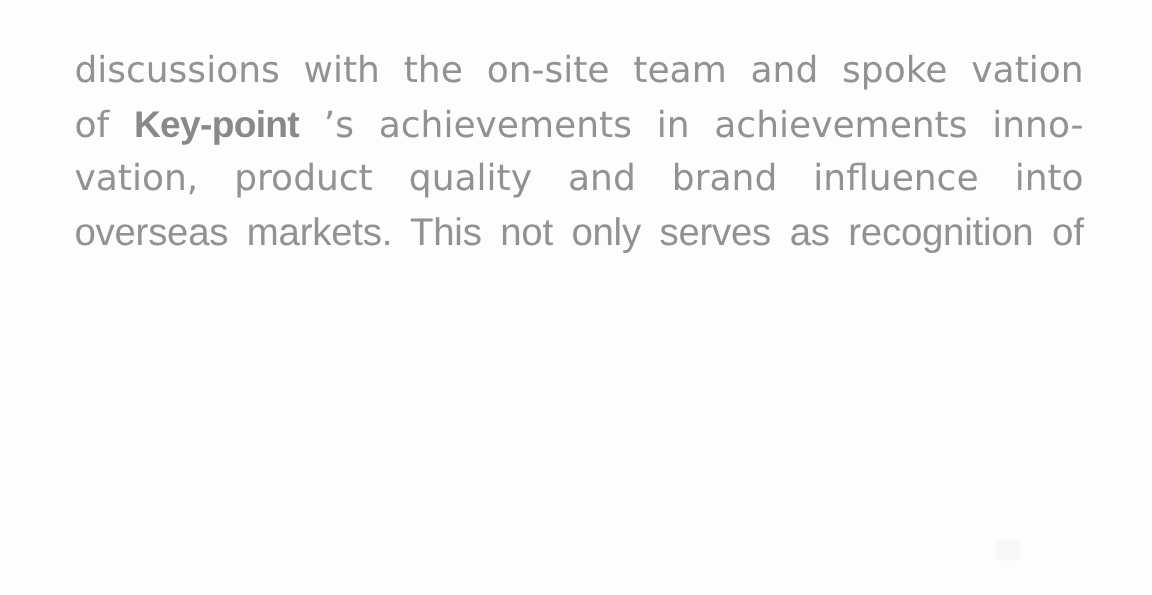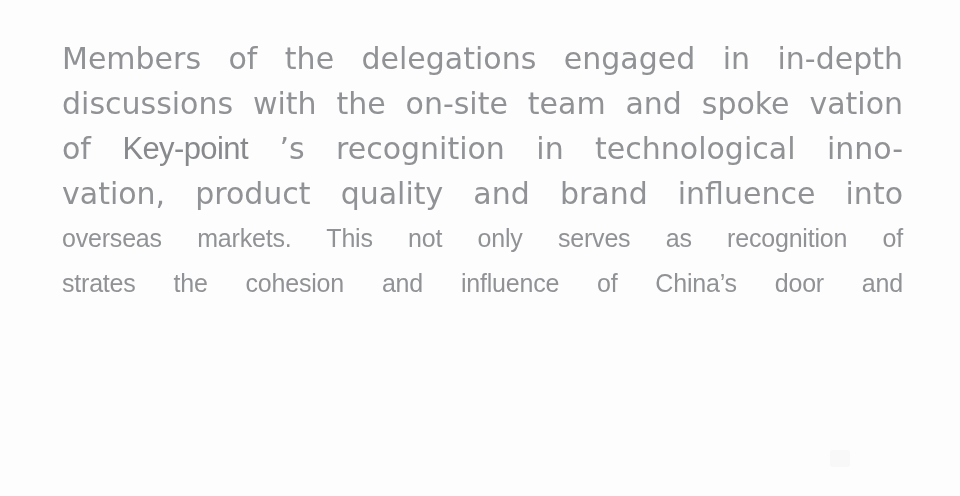--- a/index.html
+++ b/index.html
@@ -33,25 +33,25 @@
     overflow: visible;
   }
   
   .line.geo {
     font-family: "DejaVu Sans", sans-serif;
     font-size: 30px;
   }
   
   .line.grot {
     font-family: "Liberation Sans", sans-serif;
-    font-size: 25px;
+    font-size: 32px;
     letter-spacing: -0.2px;
   }
   .brand {
-    font-weight: 400;
+    font-weight: 700;
     letter-spacing: -0.6px;
     color: #87898c;
     font-family: "Liberation Sans", sans-serif;
   }
   .line.geo .brand {
     font-size: 31px;
   }
   .smudge {
     position: absolute;
     left: 830px;
@@ -62,43 +62,37 @@
     border-radius: 3px;
   }
 </style>
 </head>
 <body>
 
 <div class="page">
 
   <div class="textblock">
 
-    <div class="line geo">
-      <span>Members of the delegations engaged in in-depth</span>
-    </div>
 
     <div class="line geo">
       <span>discussions with the on-site team and spoke vation</span>
     </div>
 
     <div class="line geo">
-      <span>of </span><span class="brand">Key-point</span><span> ’s recognition in technological inno-</span>
+      <span>of </span><span class="brand">Key-point</span><span> ’s achievements in achievements inno-</span>
     </div>
 
     <div class="line geo">
       <span>vation, product quality and brand influence into</span>
     </div>
 
     <div class="line grot">
       <span>overseas markets. This not only serves as recognition of</span>
     </div>
 
 
-    <div class="line grot">
-      <span>strates the cohesion and influence of China’s door and</span>
-    </div>
 
 
   </div>
 
   <div class="smudge"></div>
 
 </div>
 
 </body></html>

